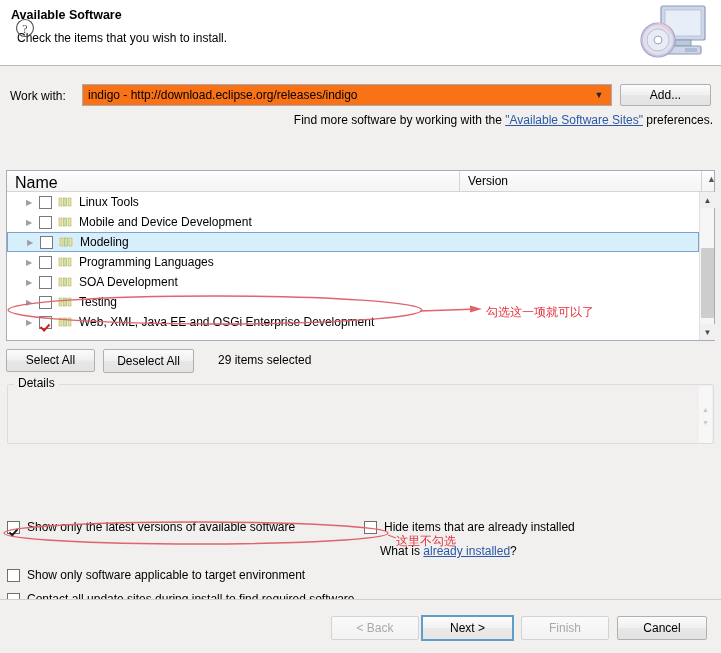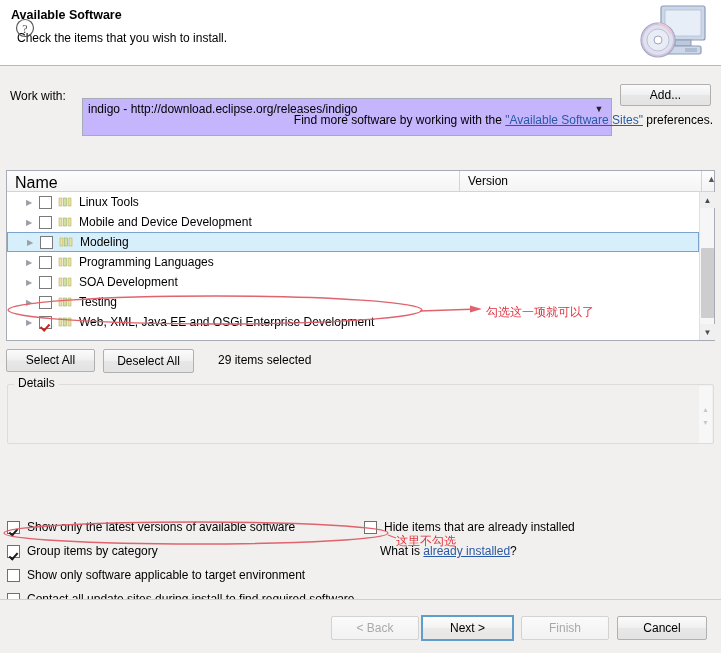--- a/index.html
+++ b/index.html
@@ -68,24 +68,24 @@
   }
   .workwith-label {
     position: absolute;
     left: 10px;
     top: 5px;
     font-size: 12px;
   }
   .combo {
     position: absolute;
     left: 82px;
-    top: 14px;
+    top: 0px;
     width: 530px;
-    height: 38px;
-    background: #c4b5fd;
+    height: 22px;
+    background: #f97316;
     border: 1px solid #a5acb5;
     box-sizing: border-box;
   }
   .combo-value {
     position: absolute;
     left: 5px;
     top: 3px;
     font-size: 12px;
     color: #000;
     white-space: nowrap;
@@ -654,24 +654,20 @@
       <div class="details-sb-arrow up">▲</div>
       <div class="details-sb-arrow down">▼</div>
     </div>
   </div>
   <div class="details-legend">Details</div>
 
   <div class="opt-row opt1">
     <span class="opt-box checked"></span>
     <span class="opt-label">Show only the latest versions of available software</span>
   </div>
-  <div class="opt-row opt2">
-    <span class="opt-box checked"></span>
-    <span class="opt-label">Group items by category</span>
-  </div>
   <div class="opt-row opt3">
     <span class="opt-box"></span>
     <span class="opt-label">Show only software applicable to target environment</span>
   </div>
   <div class="opt-row opt4">
     <span class="opt-box"></span>
     <span class="opt-label">Contact all update sites during install to find required software</span>
   </div>
 
   <div class="opt-row opt-right1">

